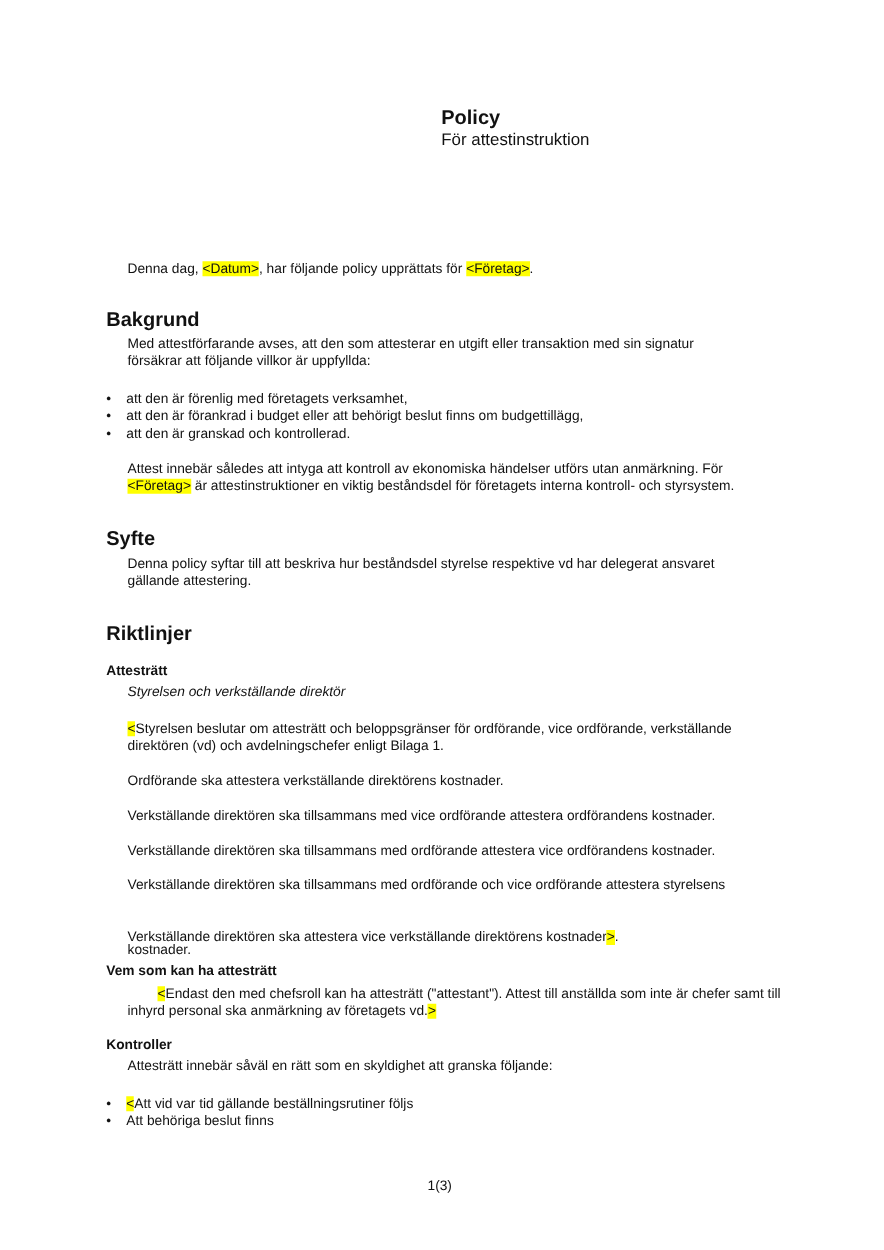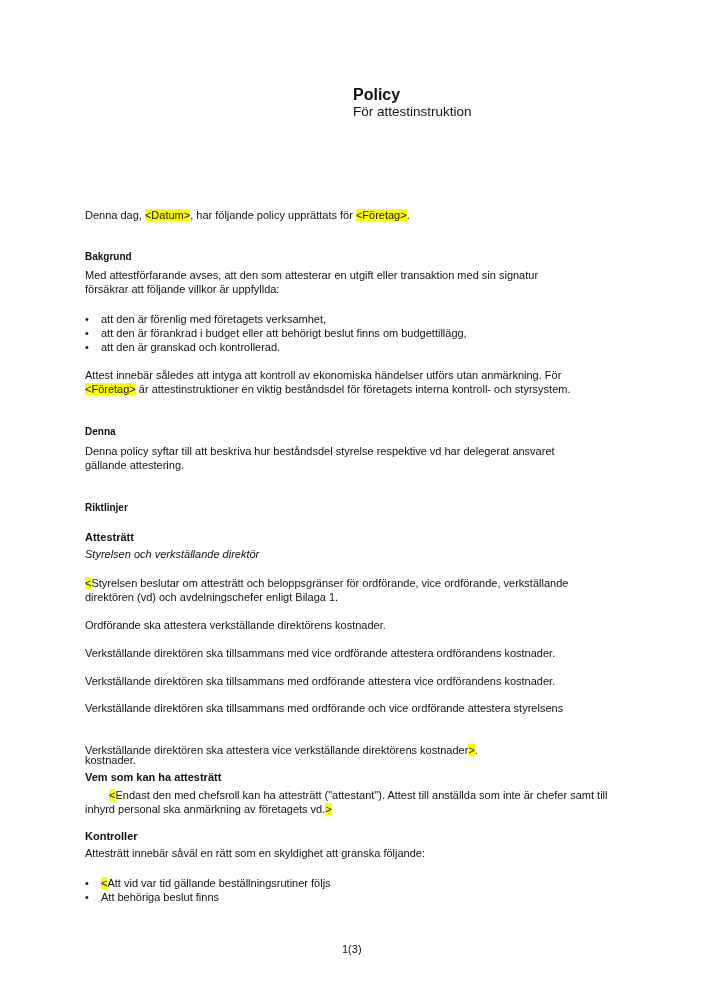--- a/index.html
+++ b/index.html
@@ -1,23 +1,23 @@
 <!DOCTYPE html>
 <html><head>
 <meta charset="utf-8">
 <style>
   html, body { margin: 0; padding: 0; background: #ffffff; }
   body { width: 707px; height: 1000px; position: relative; overflow: hidden;
          font-family: "Liberation Sans", sans-serif; color: #111111; }
   .abs { position: absolute; }
-  .txt { font-size: 11px; line-height: 14px; white-space: nowrap; }
+  .txt { font-size: 11px; line-height: 14px; white-space: nowrap; margin-left: 17px; }
   .hl { background: #ffff00; }
   .title { left: 353px; top: 86px; font-size: 16px; font-weight: bold; line-height: 18px; }
   .subtitle { left: 353px; top: 104px; font-size: 13.5px; line-height: 16px; }
-  .h2 { font-size: 10px; font-weight: bold; line-height: 16px; }
+  .h2 { font-size: 16px; font-weight: bold; line-height: 16px; }
   .h3 { font-size: 11px; font-weight: bold; line-height: 14px; }
   .it { font-style: italic; }
   .bullet { position: absolute; left: 85px; font-size: 11px; line-height: 14px; }
   .bi { position: absolute; left: 101px; }
   .pagenum { left: 342px; top: 943px; font-size: 11px; }
 </style>
 </head>
 <body>
 
 <div>
@@ -33,21 +33,21 @@
 
   <div>
     <div class="bullet" style="top:312px;"><span>•</span><span class="bi" style="white-space:nowrap; left:16px;">att den är förenlig med företagets verksamhet,</span></div>
     <div class="bullet" style="top:326px;"><span>•</span><span class="bi" style="white-space:nowrap; left:16px;">att den är förankrad i budget eller att behörigt beslut finns om budgettillägg,</span></div>
     <div class="bullet" style="top:340px;"><span>•</span><span class="bi" style="white-space:nowrap; left:16px;">att den är granskad och kontrollerad.</span></div>
   </div>
 
   <div class="abs txt" style="left:85px; top:368px;">Attest innebär således att intyga att kontroll av ekonomiska händelser utförs utan anmärkning. För</div>
   <div class="abs txt" style="left:85px; top:382px;"><span class="hl">&lt;Företag&gt;</span><span> är attestinstruktioner en viktig beståndsdel för företagets interna kontroll- och styrsystem.</span></div>
 
-  <div class="abs h2" style="left:85px; top:424px;">Denna</div>
+  <div class="abs h2" style="left:85px; top:424px;">Syfte</div>
   <div class="abs txt" style="left:85px; top:444px;">Denna policy syftar till att beskriva hur beståndsdel styrelse respektive vd har delegerat ansvaret</div>
   <div class="abs txt" style="left:85px; top:458px;">gällande attestering.</div>
 
   <div class="abs h2" style="left:85px; top:500px;">Riktlinjer</div>
 
   <div class="abs h3" style="left:85px; top:530px;">Attesträtt</div>
   <div class="abs txt it" style="left:85px; top:547px;">Styrelsen och verkställande direktör</div>
 
   <div class="abs txt" style="left:85px; top:576px;"><span class="hl">&lt;</span><span>Styrelsen beslutar om attesträtt och beloppsgränser för ordförande, vice ordförande, verkställande</span></div>
   <div class="abs txt" style="left:85px; top:590px;">direktören (vd) och avdelningschefer enligt Bilaga 1.</div>

